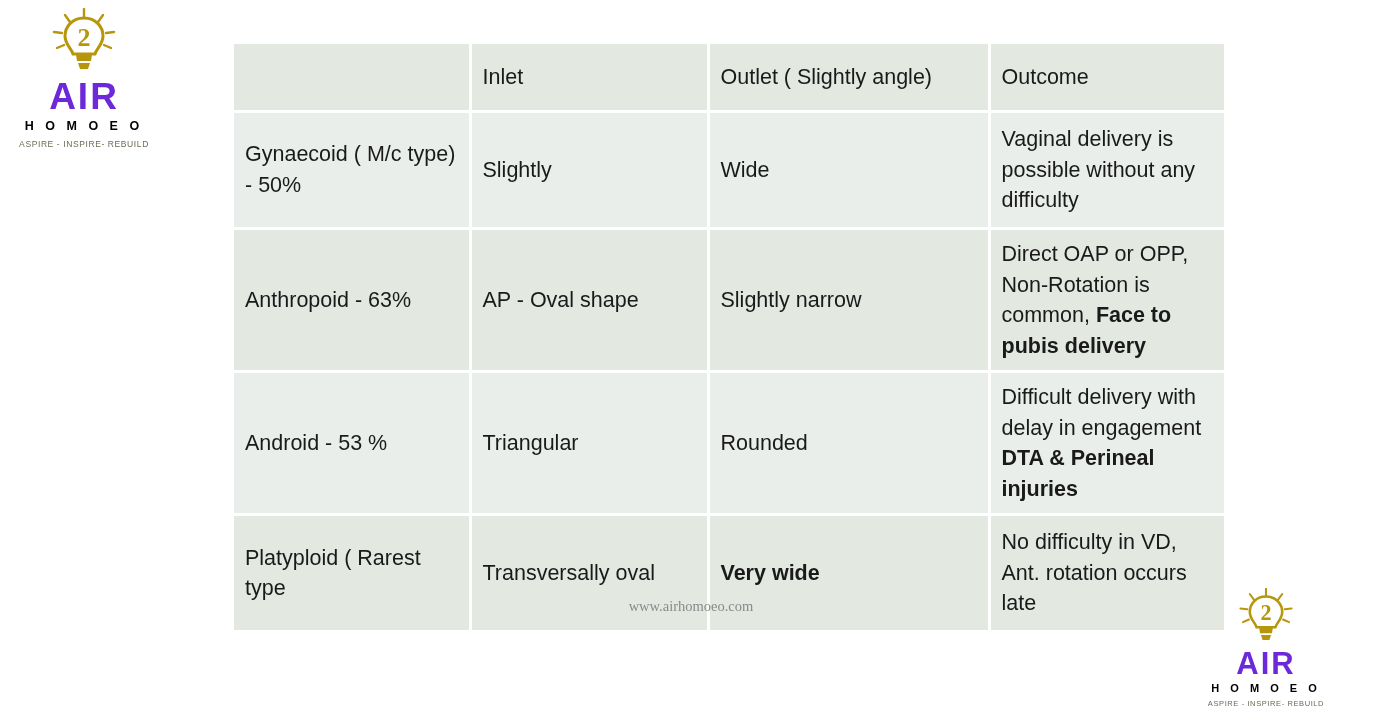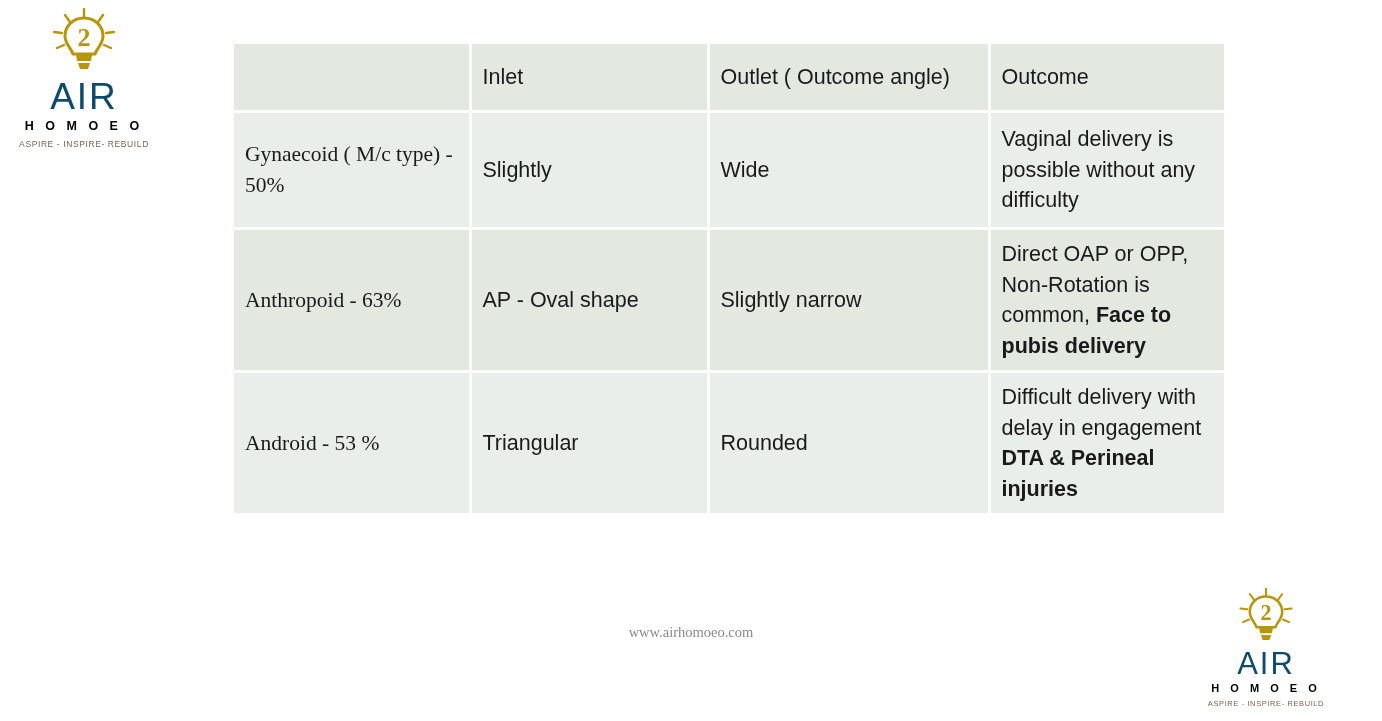--- a/index.html
+++ b/index.html
@@ -31,23 +31,23 @@
     left: 1198px;
     top: 588px;
     width: 136px;
   }
   .bulb {
     position: relative;
     margin: 0 auto;
     display: block;
   }
   .logo-word {
-    font-weight: normal;
+    font-weight: bold;
     letter-spacing: 2px;
-    color: #0c4a6e;
+    color: #6d28d9;
     line-height: 1;
   }
   .logo-top .logo-word { font-size: 37px; margin-top: 2px; }
   .logo-bottom .logo-word { font-size: 31px; margin-top: 2px; }
   .logo-sub {
     font-weight: bold;
     color: #000000;
     letter-spacing: 4px;
   }
   .logo-top .logo-sub { font-size: 12.5px; margin-top: 4px; }
@@ -86,28 +86,28 @@
   .row-b td { background: #e3e8e1; }
 
   col.c1 { width: 236px; }
   col.c2 { width: 238px; }
   col.c3 { width: 281px; }
   col.c4 { width: 235px; }
 
   .hdr td { height: 48px; padding-top: 6px; padding-bottom: 6px; }
   .hdr td.blank { background: #e3e8e1; }
 
-  .cell-tall { height: 96px; font-family: Liberation Serif, serif; }
+  .cell-tall { height: 96px; }
   b { font-weight: bold; }
 
   
   .footer-url {
     position: absolute;
     left: 0;
-    top: 624px;
+    top: 598px;
     width: 1382px;
     text-align: center;
     font-size: 14.5px;
     color: #8a8a8a;
     font-family: "Liberation Serif", serif;
   }
 </style>
 </head>
 <body>
 
@@ -137,21 +137,21 @@
     <colgroup>
       <col class="c1">
         <col class="c2">
         <col class="c3">
         <col class="c4">
     </colgroup>
     <tbody>
       <tr class="hdr row-b">
         <td class="blank"></td>
         <td>Inlet</td>
-        <td>Outlet ( Outcome angle)</td>
+        <td>Outlet ( Slightly angle)</td>
         <td>Outcome</td>
       </tr>
 
       <tr class="row-a">
         <td class="cell-tall">Gynaecoid ( M/c type) - 50%</td>
         <td>Slightly</td>
         <td>Wide</td>
         <td><span>Vaginal delivery is possible without any difficulty</span></td>
       </tr>
 
@@ -162,20 +162,26 @@
         <td><span>Direct OAP or OPP, Non-Rotation is common, </span><b>Face to pubis delivery</b></td>
       </tr>
 
       <tr class="row-a">
         <td class="cell-tall">Android - 53 %</td>
         <td>Triangular</td>
         <td>Rounded</td>
         <td><span>Difficult delivery with delay in engagement </span><b>DTA &amp; Perineal injuries</b></td>
       </tr>
 
+      <tr class="row-b">
+        <td class="cell-tall">Platyploid ( Rarest type</td>
+        <td>Transversally oval</td>
+        <td><b>Very wide</b></td>
+        <td><span>No difficulty in VD, Ant. rotation occurs late</span></td>
+      </tr>
     </tbody>
   </table>
 </div>
 
 <div class="footer-url">www.airhomoeo.com</div>
 
 <div class="logo logo-bottom">
   <svg class="bulb" width="62" height="58" viewBox="0 0 72 68">
     <g stroke="#b8960c" stroke-width="2.4" stroke-linecap="round" fill="none">
       <line x1="36" y1="1" x2="36" y2="9"></line>

